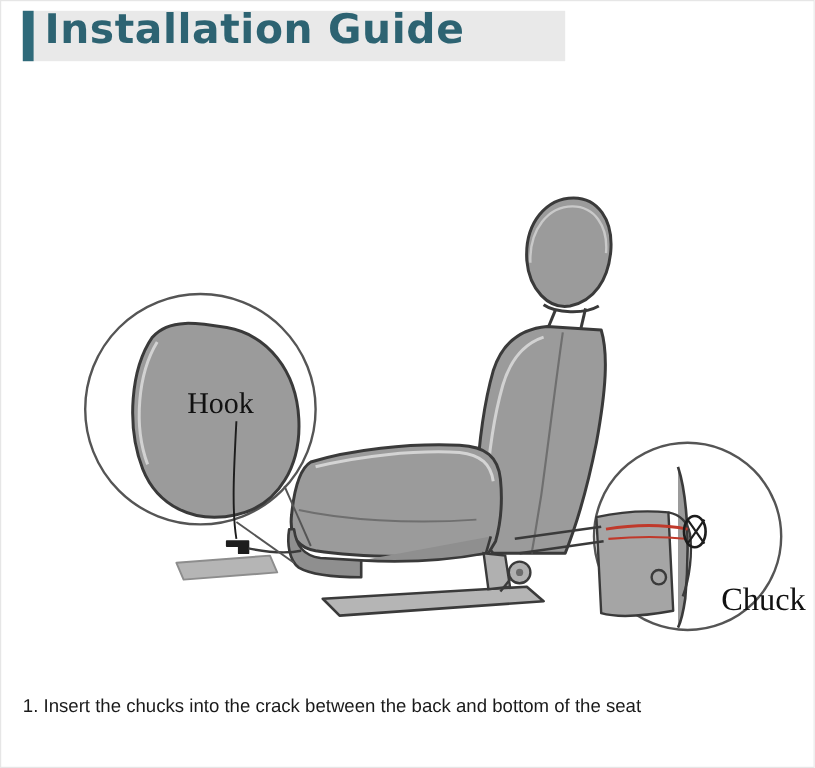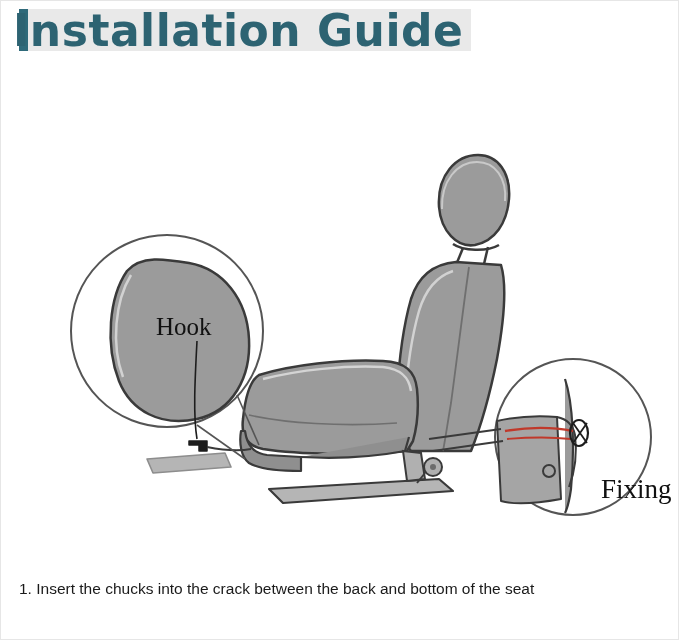--- a/index.html
+++ b/index.html
@@ -32,35 +32,35 @@
   #header-accent {
     position: absolute;
     left: 18px;
     top: 8px;
     width: 9px;
     height: 42px;
     background: #2f6a7a;
   }
   #header-title {
     position: absolute;
-    left: 12px;
+    left: 36px;
     top: 4px;
     font-family: "DejaVu Sans", sans-serif;
     font-weight: bold;
-    font-size: 44px;
+    font-size: 34px;
     letter-spacing: 0.5px;
     color: #2d6372;
     white-space: nowrap;
   }
 
   
   #illustration {
     position: absolute;
     left: 0;
-    top: 58px;
+    top: 68px;
     width: 566px;
     height: 490px;
   }
   #illustration svg {
     display: block;
   }
 
   .lbl {
     position: absolute;
     font-family: "Liberation Serif", serif;
@@ -168,20 +168,20 @@
       <ellipse cx="578" cy="374" rx="9" ry="13" fill="none" stroke="#1d1d1d" stroke-width="2.2"></ellipse>
       <path d="M572 364 L586 384 M572 384 L586 364" stroke="#1d1d1d" stroke-width="1.8"></path>
       <circle cx="548" cy="412" r="6" fill="none" stroke="#3a3a3a" stroke-width="2"></circle>
 
       <path d="M428 380 L500 370" stroke="#3a3a3a" stroke-width="2.2" fill="none"></path>
       <path d="M432 392 L502 382" stroke="#3a3a3a" stroke-width="2.2" fill="none"></path>
 
     </svg>
 
     <div class="lbl" id="label-hook">Hook</div>
-    <div class="lbl" id="label-chuck">Fixing</div>
+    <div class="lbl" id="label-chuck">Chuck</div>
   </div>
 
   <div id="steps">
     <div class="step">1. Insert the chucks into the crack between the back and bottom of the seat</div>
   </div>
 
 </div>
 
 </body></html>

